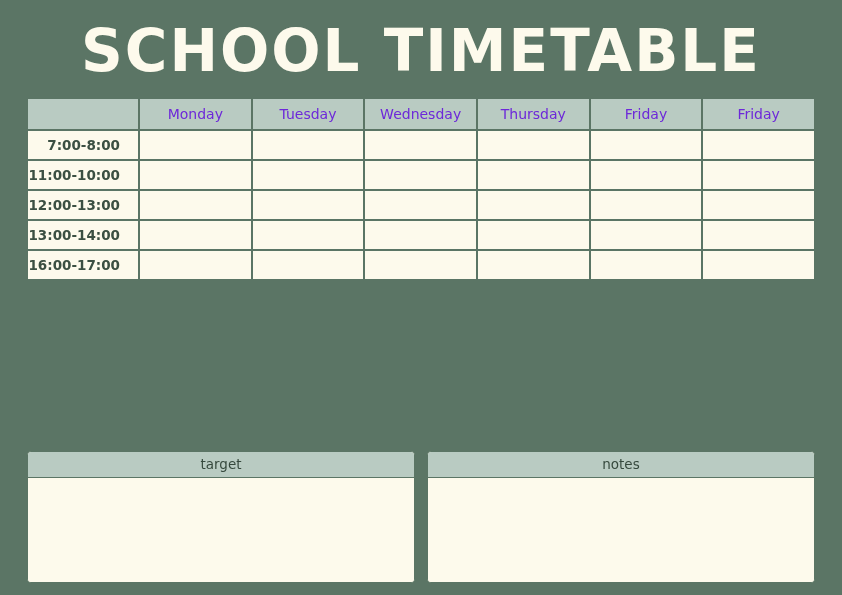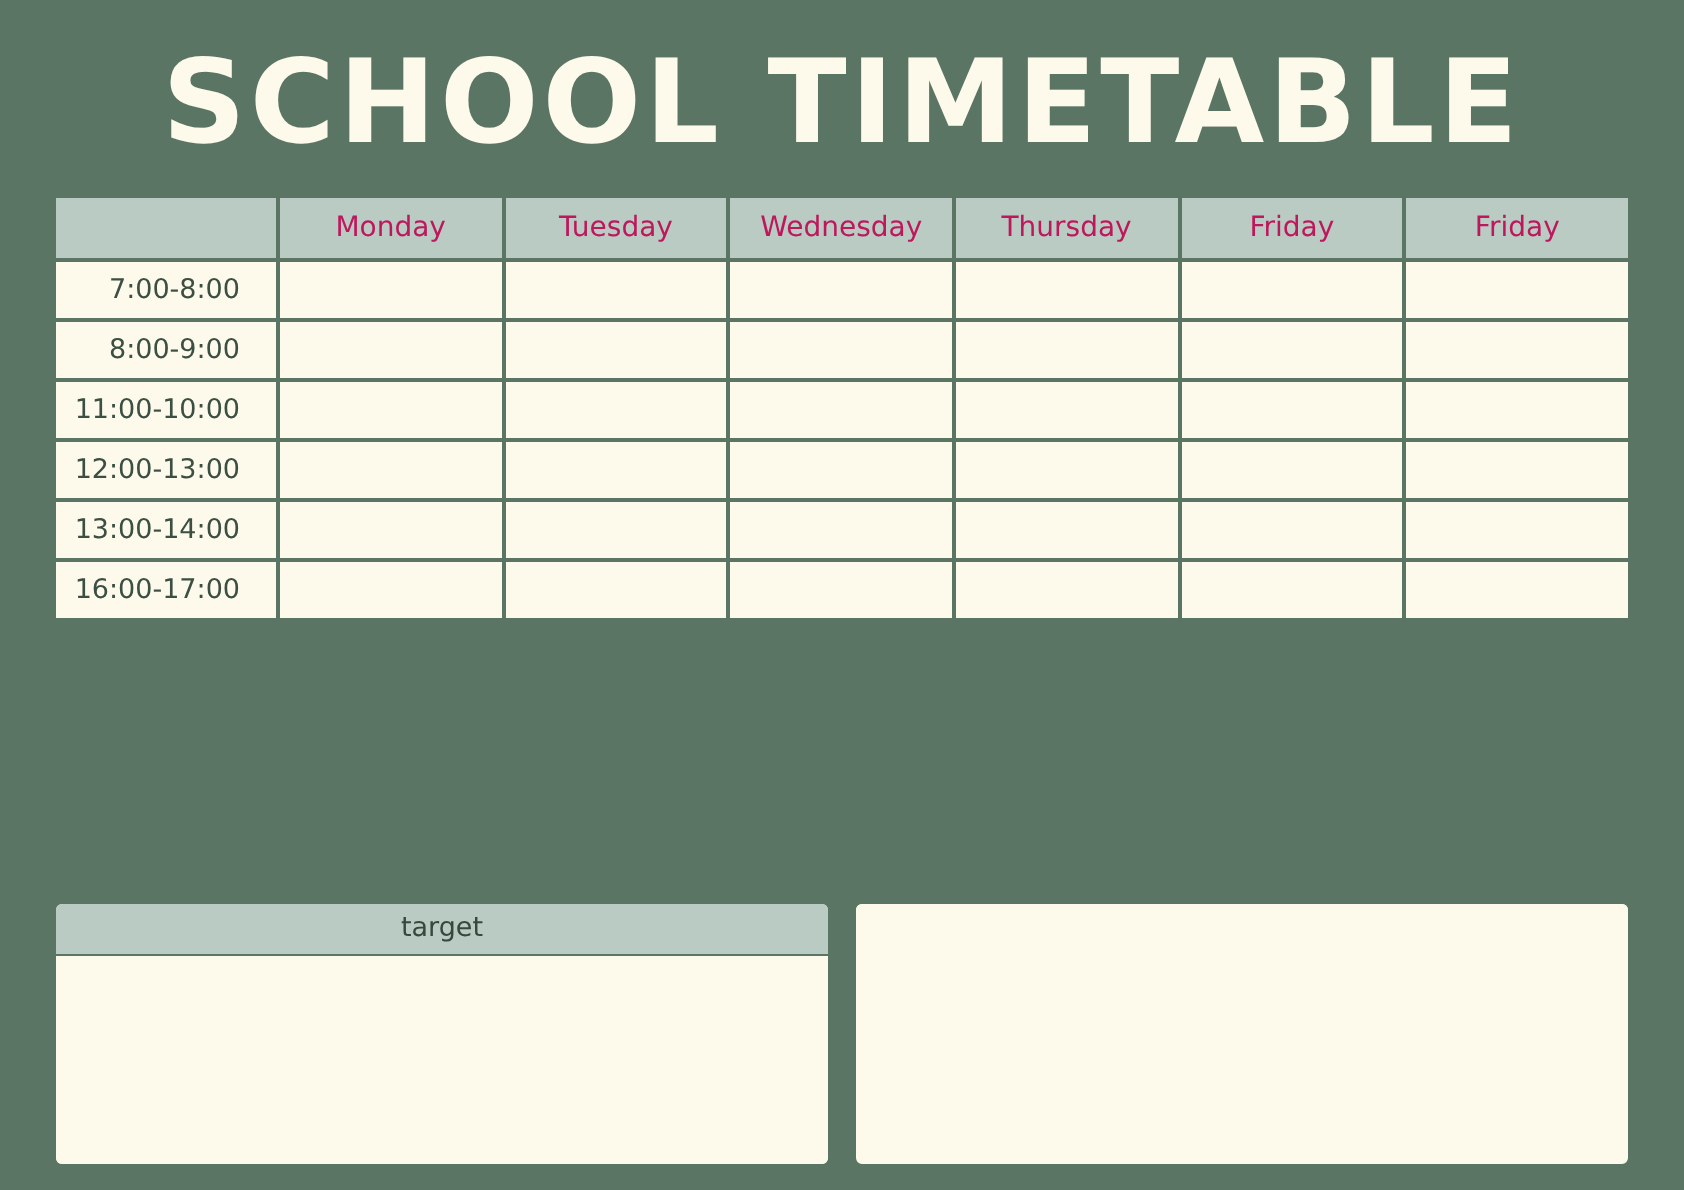--- a/index.html
+++ b/index.html
@@ -46,33 +46,34 @@
     height: 28px;
     padding: 0;
     font-size: 13px;
     font-weight: normal;
     color: #3f5347;
   }
   .timetable thead th {
     background: #b9cbc2;
     height: 30px;
     font-size: 14px;
-    color: #be185d;
+    color: #6d28d9;
     text-align: center;
   }
   .timetable thead th.corner {
     width: 110px;
   }
   .timetable tbody td.timecell {
     background: #fdfaec;
     text-align: right;
     padding-right: 18px;
     font-size: 13.5px;
     color: #3b4f42;
     white-space: nowrap;
+    font-weight: bold;
   }
   .timetable tbody td.slot {
     background: #fdfaec;
   }
 
   
   .boxes {
     position: absolute;
     left: 27px;
     top: 427px;
@@ -124,29 +125,20 @@
       <tr>
         <td class="timecell">7:00-8:00</td>
         <td class="slot"></td>
         <td class="slot"></td>
         <td class="slot"></td>
         <td class="slot"></td>
         <td class="slot"></td>
         <td class="slot"></td>
       </tr>
       <tr>
-        <td class="timecell">8:00-9:00</td>
-        <td class="slot"></td>
-        <td class="slot"></td>
-        <td class="slot"></td>
-        <td class="slot"></td>
-        <td class="slot"></td>
-        <td class="slot"></td>
-      </tr>
-      <tr>
         <td class="timecell">11:00-10:00</td>
         <td class="slot"></td>
         <td class="slot"></td>
         <td class="slot"></td>
         <td class="slot"></td>
         <td class="slot"></td>
         <td class="slot"></td>
       </tr>
       <tr>
         <td class="timecell">12:00-13:00</td>
@@ -177,17 +169,18 @@
       </tr>
     </tbody>
   </table>
 
   <div class="boxes">
     <div class="box">
       <div class="box-header">target</div>
       <div class="box-body"></div>
     </div>
     <div class="box">
+      <div class="box-header">notes</div>
       <div class="box-body"></div>
     </div>
   </div>
 
 </div>
 
 </body></html>

